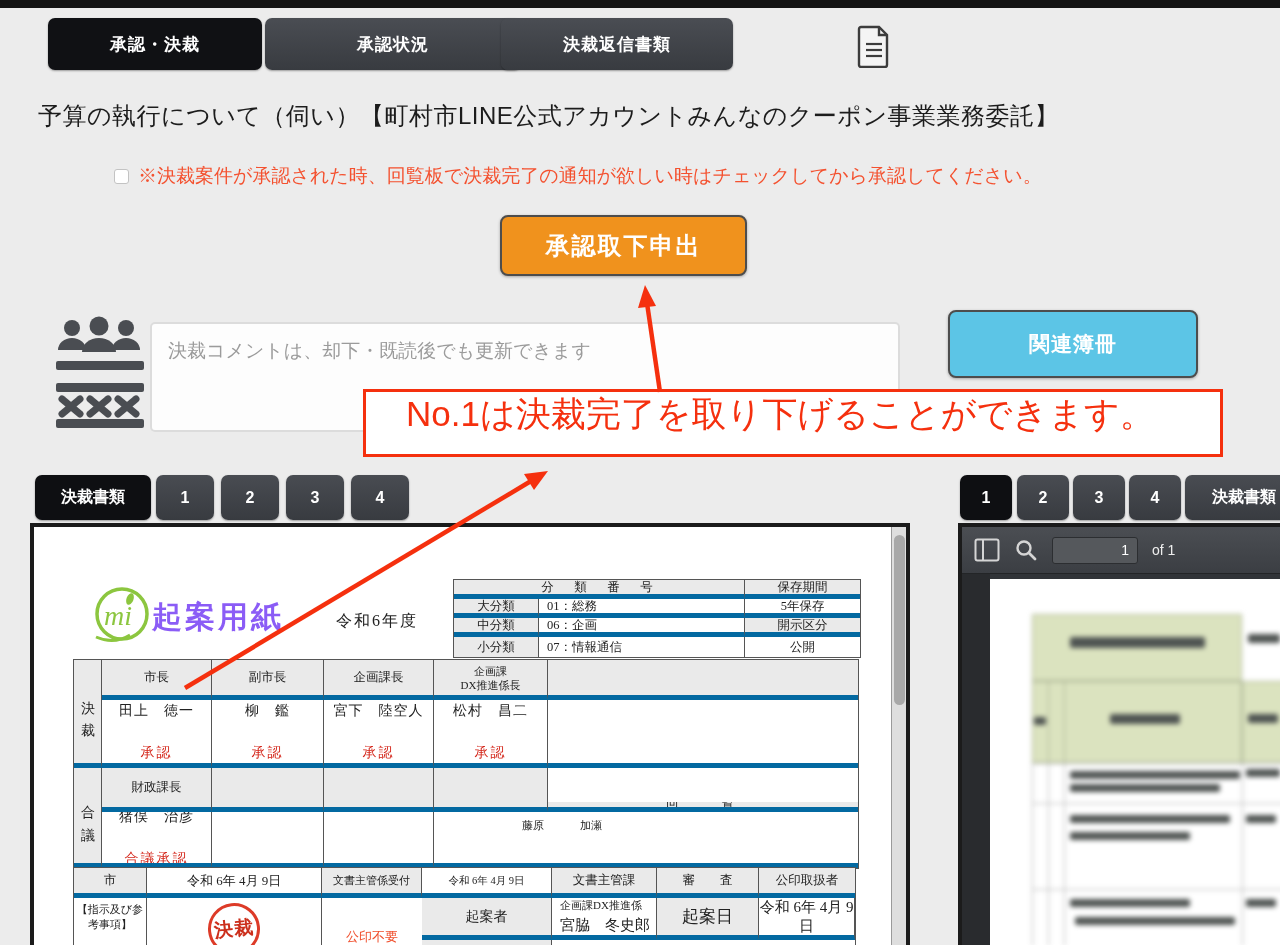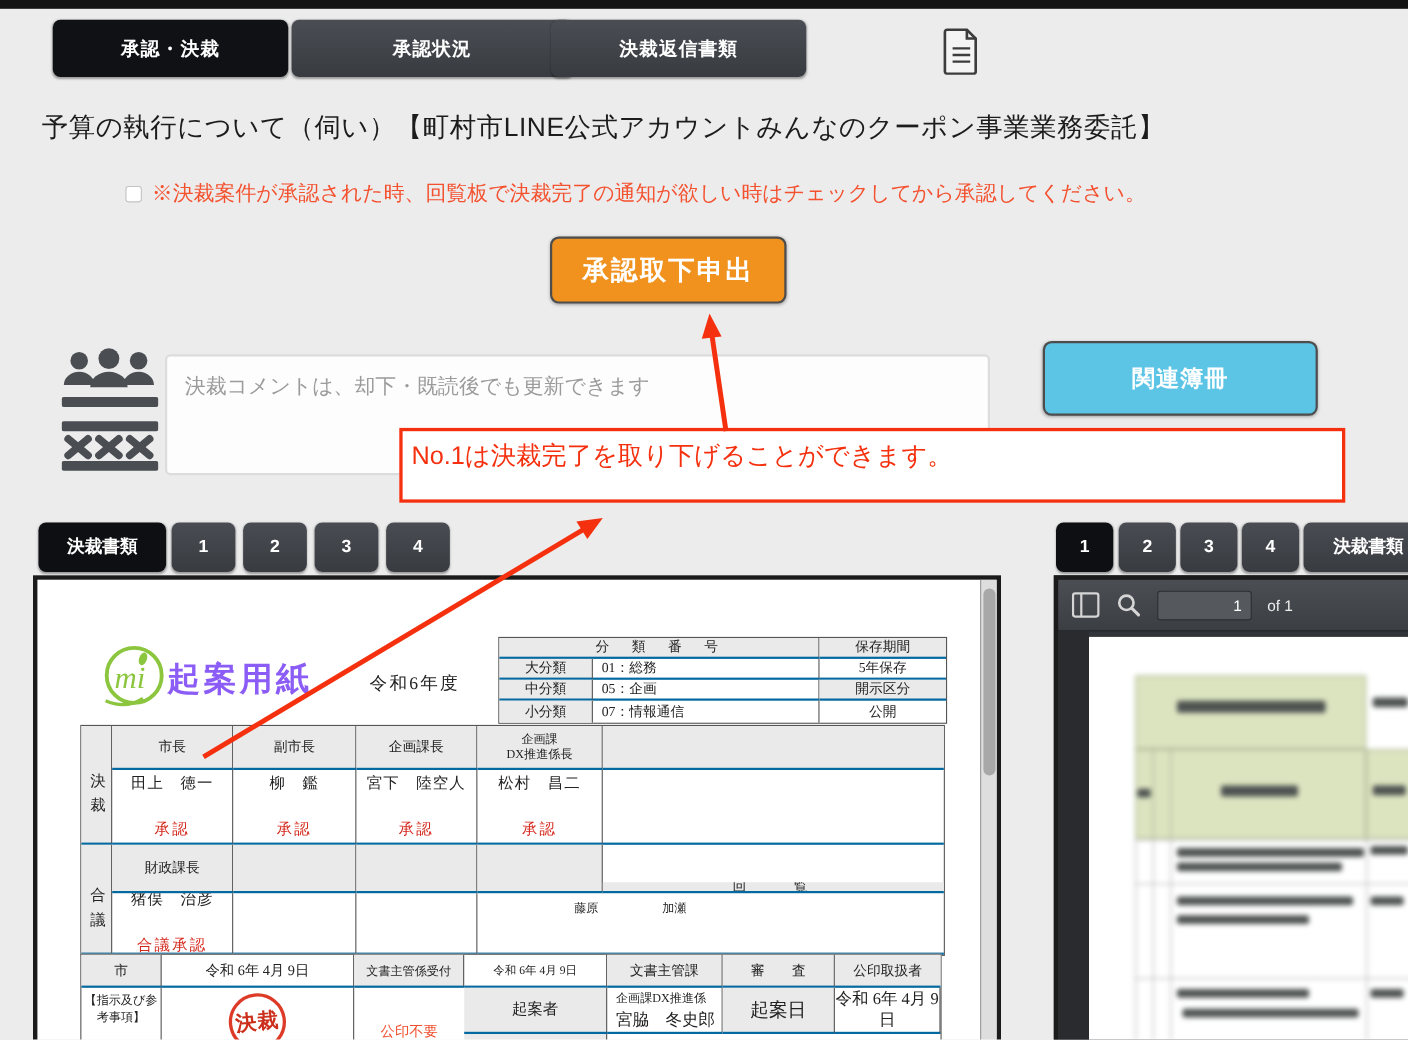--- a/index.html
+++ b/index.html
@@ -29,37 +29,37 @@
 
   .notice-row { left:114px; top:163px; display:flex; align-items:center; gap:9px; }
   .notice-checkbox { width:15px; height:15px; border:1.5px solid #c3c3c3; border-radius:3px; background:#fff; }
   .notice-text { color:#f4512f; font-size:19px; }
 
   .btn {
     display:flex; align-items:center; justify-content:center;
     color:#fff; font-weight:bold; border-radius:8px; cursor:pointer;
     border:2px solid #4d4d4d; box-shadow:0 1px 3px rgba(0,0,0,.3);
   }
-  .btn-withdraw { left:500px; top:215px; width:215px; height:61px; background:#f0921d; font-size:24px; letter-spacing:2px; }
+  .btn-withdraw { left:500px; top:215px; width:247px; height:61px; background:#f0921d; font-size:24px; letter-spacing:2px; }
   .btn-related  { left:948px; top:310px; width:250px; height:68px; background:#5cc5e6; font-size:21px; letter-spacing:1px; }
 
   .comment-box {
     left:150px; top:322px; width:750px; height:110px;
     background:#fdfdfd; border:2px solid #dcdcdc; border-radius:5px;
     font-size:19px; color:#444; padding:14px 16px; resize:none;
     font-family:"Liberation Sans", sans-serif;
   }
   .comment-box::placeholder { color:#9b9b9b; opacity:1; }
 
   .annotation {
     left:363px; top:389px; width:860px; height:68px;
     background:#fff; border:3px solid #f5300e; z-index:40;
     padding:2px 8px 0 8px;
   }
-  .annotation span { color:#f5300e; font-size:23px; line-height:40px; white-space:nowrap; }
+  .annotation span { color:#f5300e; font-size:35px; line-height:40px; white-space:nowrap;margin-left:32px; }
 
   
   .doc-tab {
     height:45px; border-radius:7px; color:#fff; font-weight:bold; font-size:16px;
     display:flex; align-items:center; justify-content:center;
     background:linear-gradient(#494c52,#383b40); box-shadow:0 1px 2px rgba(0,0,0,.35);
     cursor:pointer;
   }
   .doc-tab.active { background:#0e0f12; }
 
@@ -69,21 +69,21 @@
     border:4px solid #1b1b1b; background:#fff; overflow:hidden; z-index:10;
   }
   .serif { font-family:"Liberation Serif", serif; }
 
   .form-title { left:118px; top:70px; font-size:30px; font-weight:bold; letter-spacing:3px; color:#8b5cf6; }
   .fiscal-year { left:302px; top:84px; font-size:16px; letter-spacing:2px; color:#222; }
 
   
   .ftable { position:absolute; display:grid; border:1px solid #555; background:#fff; }
   .fcell {
-    border-right:1px solid #555; border-bottom:2px solid #0369a1;
+    border-right:1px solid #555; border-bottom:5px solid #0369a1;
     display:flex; align-items:center; justify-content:center;
     font-family:"Liberation Serif", serif; font-size:12.5px; color:#222;
     overflow:hidden; text-align:center;
   }
   .fcell.last-col { border-right:none; }
   .fcell.last-row { border-bottom:none; }
   .fcell.gray { background:#eaeaea; }
   .fcell.left { justify-content:flex-start; padding-left:8px; }
   .red-text { color:#d4261a; }
   .vertical-label { flex-direction:column; justify-content:space-around; font-size:14px; padding:8px 0; }
@@ -222,21 +222,21 @@
 
   <div class="ftable" style="left:419px;top:52px;grid-template-columns:85px 206px 115px;grid-template-rows:19px 19px 19px 20px;">
     <div class="fcell gray" style="grid-column:1/3;letter-spacing:4px;">分　類　番　号</div>
     <div class="fcell gray last-col">保存期間</div>
 
     <div class="fcell gray">大分類</div>
     <div class="fcell left">01：総務</div>
     <div class="fcell last-col">5年保存</div>
 
     <div class="fcell gray">中分類</div>
-    <div class="fcell left">05：企画</div>
+    <div class="fcell left">06：企画</div>
     <div class="fcell gray last-col">開示区分</div>
 
     <div class="fcell gray last-row">小分類</div>
     <div class="fcell left last-row">07：情報通信</div>
     <div class="fcell last-col last-row">公開</div>
   </div>
 
   <div class="ftable" style="left:39px;top:132px;grid-template-columns:28px 110px 112px 110px 114px 310px;grid-template-rows:40px 68px 44px 56px;">
 
     <div class="fcell gray vertical-label" style="grid-row:1/3;">
@@ -275,21 +275,21 @@
     <div class="fcell gray"></div>
     <div class="fcell gray"></div>
     <div class="fcell gray last-col" style="letter-spacing:6px;margin-top:34px;">回　　覧</div>
 
     <div class="fcell name-status">
       <span class="nm">猪俣　治彦</span>
       <span class="st red-text">合議承認</span>
     </div>
     <div class="fcell"></div>
     <div class="fcell"></div>
-    <div class="fcell last-col" style="grid-column:5/7;align-items:flex-start;justify-content:flex-start;padding:6px 0 0 88px;gap:58px;font-size:11px;">
+    <div class="fcell last-col" style="grid-column:5/7;align-items:flex-start;justify-content:flex-start;padding:6px 0 0 88px;gap:36px;font-size:11px;">
       <span>藤原</span>
       <span>加瀬</span>
     </div>
   </div>
 
   <div class="ftable" style="left:39px;top:340px;grid-template-columns:73px 175px 100px 130px 105px 102px 96px;grid-template-rows:30px 42px 40px;">
     <div class="fcell gray">市</div>
     <div class="fcell" style="font-size:13px;">令和 6年 4月 9日</div>
     <div class="fcell gray" style="font-size:11px;">文書主管係受付</div>
     <div class="fcell" style="font-size:10.5px;">令和 6年 4月 9日</div>

